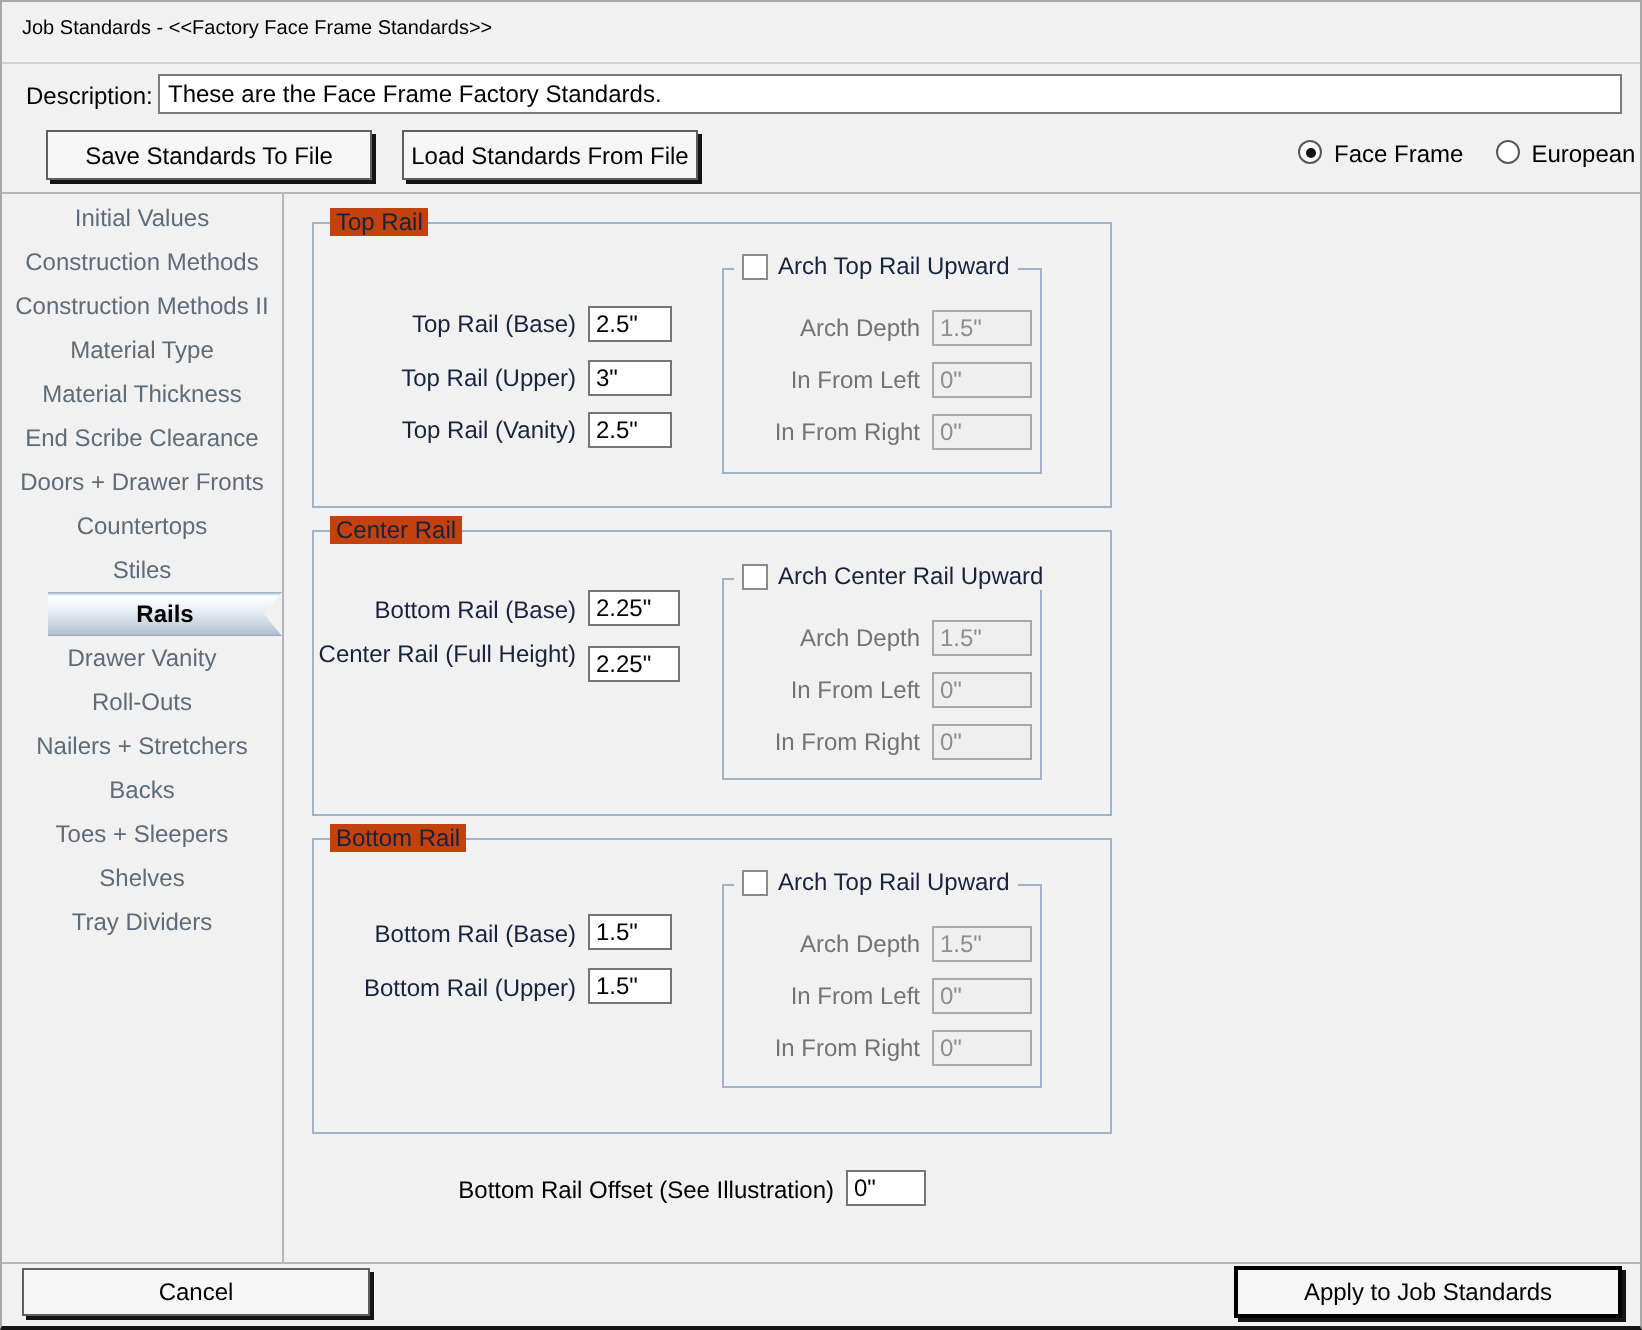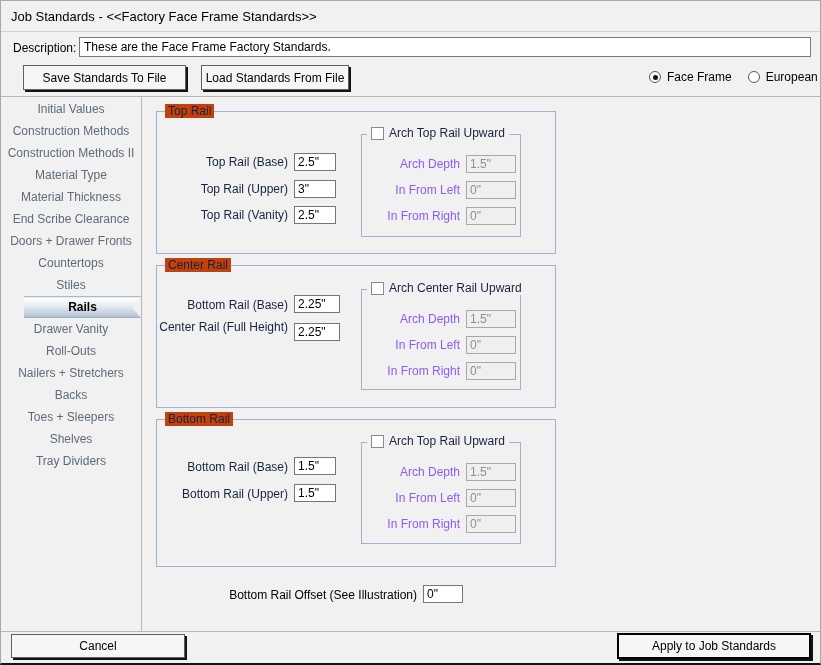--- a/index.html
+++ b/index.html
@@ -1,37 +1,37 @@
 <!DOCTYPE html>
 <html><head>
 <meta charset="utf-8">
 <style>
   html,body{margin:0;padding:0;background:#d8d8d8;}
   .win{
     position:relative;width:821px;height:665px;box-sizing:border-box;
     background:#f1f1f1;border:1px solid #a8a8a8;border-bottom:2px solid #161616;
     font-family:"Liberation Sans",sans-serif;font-size:12px;color:#000;overflow:hidden;
   }
-  .title{position:absolute;left:10px;top:8px;font-size:13px;color:#000;white-space:nowrap;}
+  .title{position:absolute;left:10px;top:8px;font-size:10px;color:#000;white-space:nowrap;}
   .hline{position:absolute;left:0;width:821px;height:1px;background:#b6b6b6;}
   .hline.soft{background:#d2d2d2;}
   .vline{position:absolute;width:1px;background:#b6b6b6;}
   .desc-label{position:absolute;left:12px;top:40px;color:#000;}
   .desc-input{
     position:absolute;left:78px;top:36px;width:732px;height:20px;box-sizing:border-box;
     border:1px solid #7a7a7a;background:#fff;font-family:inherit;font-size:12px;padding:1px 4px;color:#000;
   }
   .btn{
     position:absolute;display:flex;align-items:center;justify-content:center;
     background:#f6f6f6;border:1px solid #5f5f5f;box-shadow:2px 2px 0 #141414;
     font-family:inherit;font-size:12px;color:#000;cursor:pointer;padding:0;
   }
   .btn.apply{border:2px solid #000;}
   .radio-group{position:absolute;left:648px;top:69px;display:flex;gap:16px;align-items:center;}
-  .radio-opt{display:flex;align-items:center;gap:6px;cursor:pointer;}
+  .radio-opt{display:flex;gap:6px;cursor:pointer;}
   .radio{
     width:12px;height:12px;border-radius:50%;background:#fff;border:1px solid #595959;
     display:flex;align-items:center;justify-content:center;box-sizing:border-box;
   }
   .radio .dot{width:5px;height:5px;border-radius:50%;background:#141414;}
   .sidebar{position:absolute;left:0;top:97px;width:140px;}
   .sidebar-item{
     height:22px;line-height:22px;text-align:center;color:#5e6b79;cursor:pointer;white-space:nowrap;
   }
   .sidebar-item.selected{
@@ -53,21 +53,21 @@
   .tinput:disabled{background:#efefef;color:#8e8e8e;border-color:#a8a8a8;}
   .archbox{position:absolute;border:1px solid #9fb3cf;box-sizing:border-box;}
   .archhead{
     position:absolute;top:-9px;left:5px;display:flex;align-items:center;gap:5px;
     background:#f1f1f1;padding:0 4px;cursor:pointer;
   }
   .checkbox{
     width:13px;height:13px;background:#fff;border:1px solid #8a8a8a;box-sizing:border-box;display:inline-block;
   }
   .archlabel{color:#17233f;white-space:nowrap;}
-  .alabel{position:absolute;color:#8b5cf6;white-space:nowrap;height:16px;line-height:16px;}
+  .alabel{position:absolute;color:#737373;white-space:nowrap;height:16px;line-height:16px;}
   .offset-label{position:absolute;left:0;top:587px;width:416px;text-align:right;color:#000;white-space:nowrap;}
 </style>
 </head>
 <body>
 
 <div class="win">
 
   <div class="title">Job Standards - &lt;&lt;Factory Face Frame Standards&gt;&gt;</div>
   <div class="hline soft" style="top:30px"></div>
 

